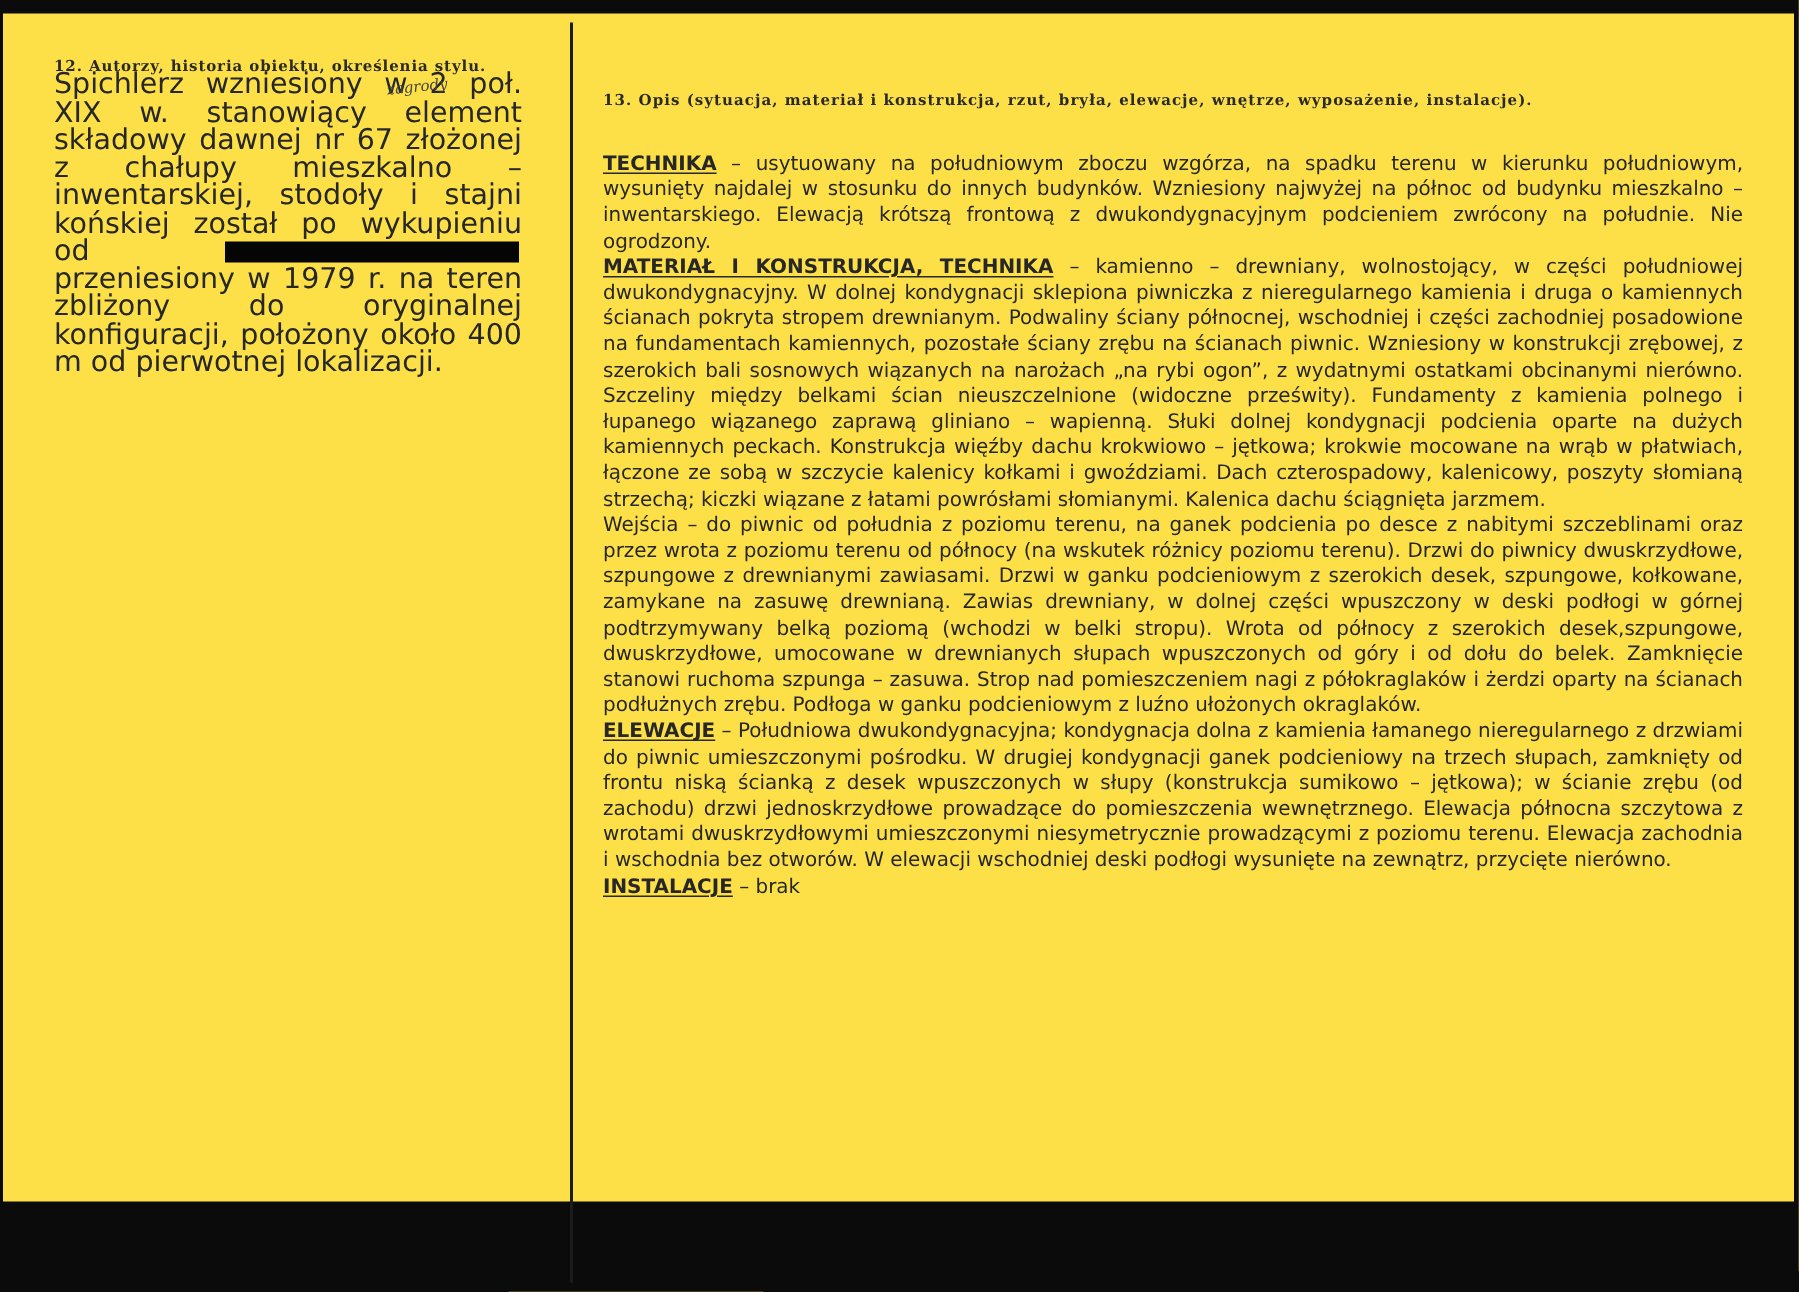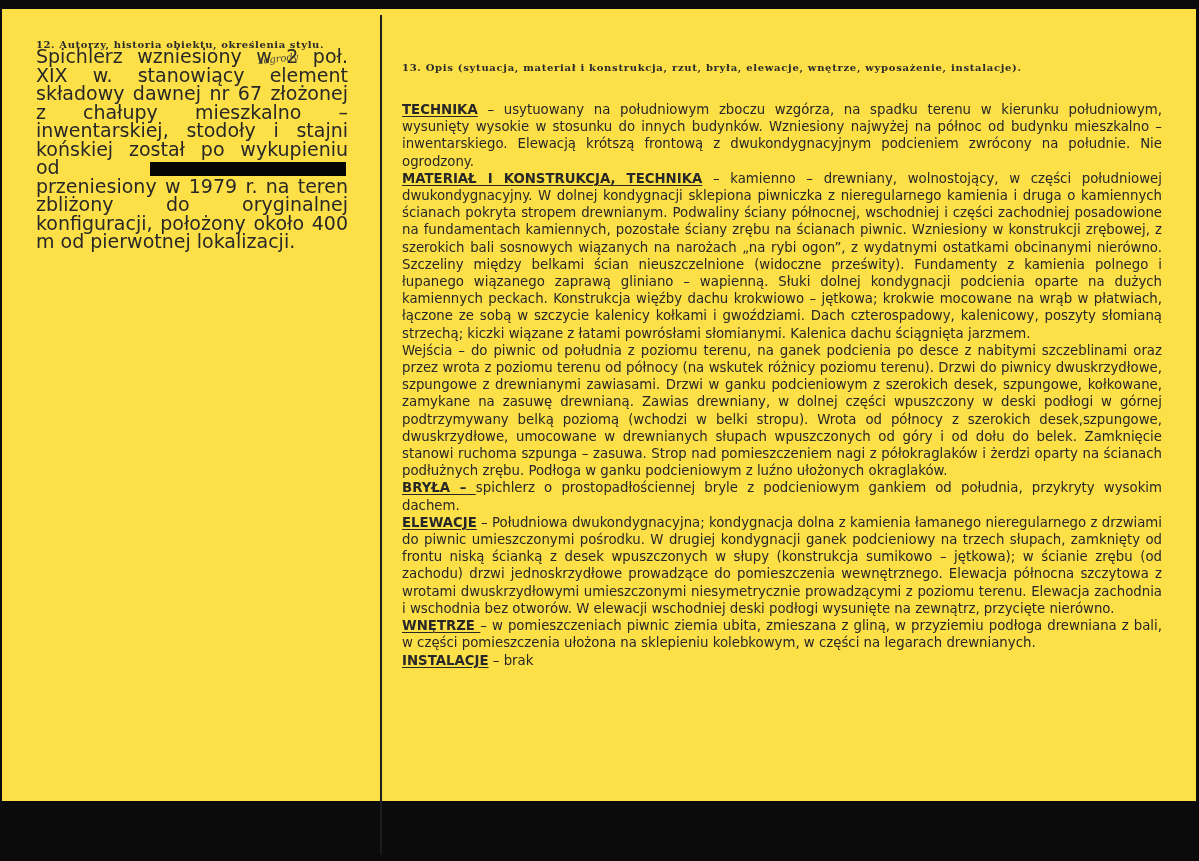--- a/index.html
+++ b/index.html
@@ -125,43 +125,37 @@
         <span>przeniesiony w 1979 r. na teren zbliżony do oryginalnej konfiguracji, położony około 400 m od pierwotnej lokalizacji.</span>
       </p>
     </div>
   </div>
 
   <div class="col-right">
     <p class="section-heading">13. Opis (sytuacja, materiał i konstrukcja, rzut, bryła, elewacje, wnętrze, wyposażenie, instalacje).</p>
     <div class="body-text">
 
       <p class="para">
-        <span class="label">TECHNIKA</span><span> –  </span><span>usytuowany na południowym zboczu wzgórza, na spadku terenu w kierunku południowym, wysunięty wysokie w stosunku do innych budynków. Wzniesiony najwyżej na północ od budynku mieszkalno – inwentarskiego. Elewacją krótszą frontową z dwukondygnacyjnym podcieniem zwrócony na południe. Nie ogrodzony.</span>
+        <span class="label">TECHNIKA</span><span> –  </span><span>usytuowany na południowym zboczu wzgórza, na spadku terenu w kierunku południowym, wysunięty najdalej w stosunku do innych budynków. Wzniesiony najwyżej na północ od budynku mieszkalno – inwentarskiego. Elewacją krótszą frontową z dwukondygnacyjnym podcieniem zwrócony na południe. Nie ogrodzony.</span>
       </p>
 
       <p class="para">
         <span class="label">MATERIAŁ I KONSTRUKCJA, TECHNIKA</span><span> –  </span><span>kamienno – drewniany, wolnostojący, w części południowej dwukondygnacyjny. W dolnej kondygnacji sklepiona piwniczka z nieregularnego kamienia i druga o kamiennych ścianach pokryta stropem drewnianym. Podwaliny ściany północnej, wschodniej i części zachodniej posadowione na fundamentach kamiennych, pozostałe ściany zrębu na ścianach piwnic. Wzniesiony w konstrukcji zrębowej, z szerokich bali sosnowych wiązanych na narożach „na rybi ogon”, z wydatnymi ostatkami obcinanymi nierówno. Szczeliny między belkami ścian nieuszczelnione (widoczne prześwity). Fundamenty z kamienia polnego i łupanego wiązanego zaprawą gliniano – wapienną. Słuki dolnej kondygnacji podcienia oparte na dużych kamiennych peckach. Konstrukcja więźby dachu krokwiowo – jętkowa; krokwie mocowane na wrąb w płatwiach, łączone ze sobą w szczycie kalenicy kołkami i gwoździami. Dach czterospadowy, kalenicowy, poszyty słomianą strzechą; kiczki wiązane z łatami powrósłami słomianymi. Kalenica dachu ściągnięta jarzmem.</span>
       </p>
 
       <p class="para">
         <span>Wejścia – do piwnic od południa z poziomu terenu, na ganek podcienia po desce z nabitymi szczeblinami oraz przez wrota z poziomu terenu od północy (na wskutek różnicy poziomu terenu). Drzwi do piwnicy dwuskrzydłowe, szpungowe z drewnianymi zawiasami. Drzwi w ganku podcieniowym z szerokich desek, szpungowe, kołkowane, zamykane na zasuwę drewnianą. Zawias drewniany, w dolnej części wpuszczony w deski podłogi w górnej podtrzymywany belką poziomą (wchodzi w belki stropu). Wrota od północy z szerokich desek,szpungowe, dwuskrzydłowe, umocowane w drewnianych słupach wpuszczonych od góry i od dołu do belek. Zamknięcie stanowi ruchoma szpunga – zasuwa. Strop nad pomieszczeniem nagi z półokraglaków i żerdzi oparty na ścianach podłużnych zrębu. Podłoga w ganku podcieniowym z luźno ułożonych okraglaków.</span>
       </p>
 
 
-      <p class="para">
-        <span class="label">BRYŁA – </span><span></span><span>spichlerz o prostopadłościennej bryle z podcieniowym gankiem od południa, przykryty wysokim dachem.</span>
-      </p>
 
       <p class="para">
         <span class="label">ELEWACJE</span><span> – </span><span>Południowa dwukondygnacyjna; kondygnacja dolna z kamienia łamanego nieregularnego z drzwiami do piwnic umieszczonymi pośrodku. W drugiej kondygnacji ganek podcieniowy na trzech słupach, zamknięty od frontu niską ścianką z desek wpuszczonych w słupy (konstrukcja sumikowo – jętkowa); w ścianie zrębu (od zachodu) drzwi jednoskrzydłowe prowadzące do pomieszczenia wewnętrznego. Elewacja północna szczytowa z wrotami dwuskrzydłowymi umieszczonymi niesymetrycznie prowadzącymi z poziomu terenu. Elewacja zachodnia i wschodnia bez otworów. W elewacji wschodniej deski podłogi wysunięte na zewnątrz, przycięte nierówno.</span>
       </p>
 
-      <p class="para">
-        <span class="label">WNĘTRZE </span><span>– </span><span>w pomieszczeniach piwnic ziemia ubita, zmieszana z  gliną, w przyziemiu podłoga drewniana z bali, w części pomieszczenia ułożona na sklepieniu kolebkowym, w części na legarach drewnianych.</span>
-      </p>
 
       <p class="para">
         <span class="label">INSTALACJE</span><span> – </span><span>brak</span>
       </p>
 
     </div>
   </div>
 
 </div>
 

